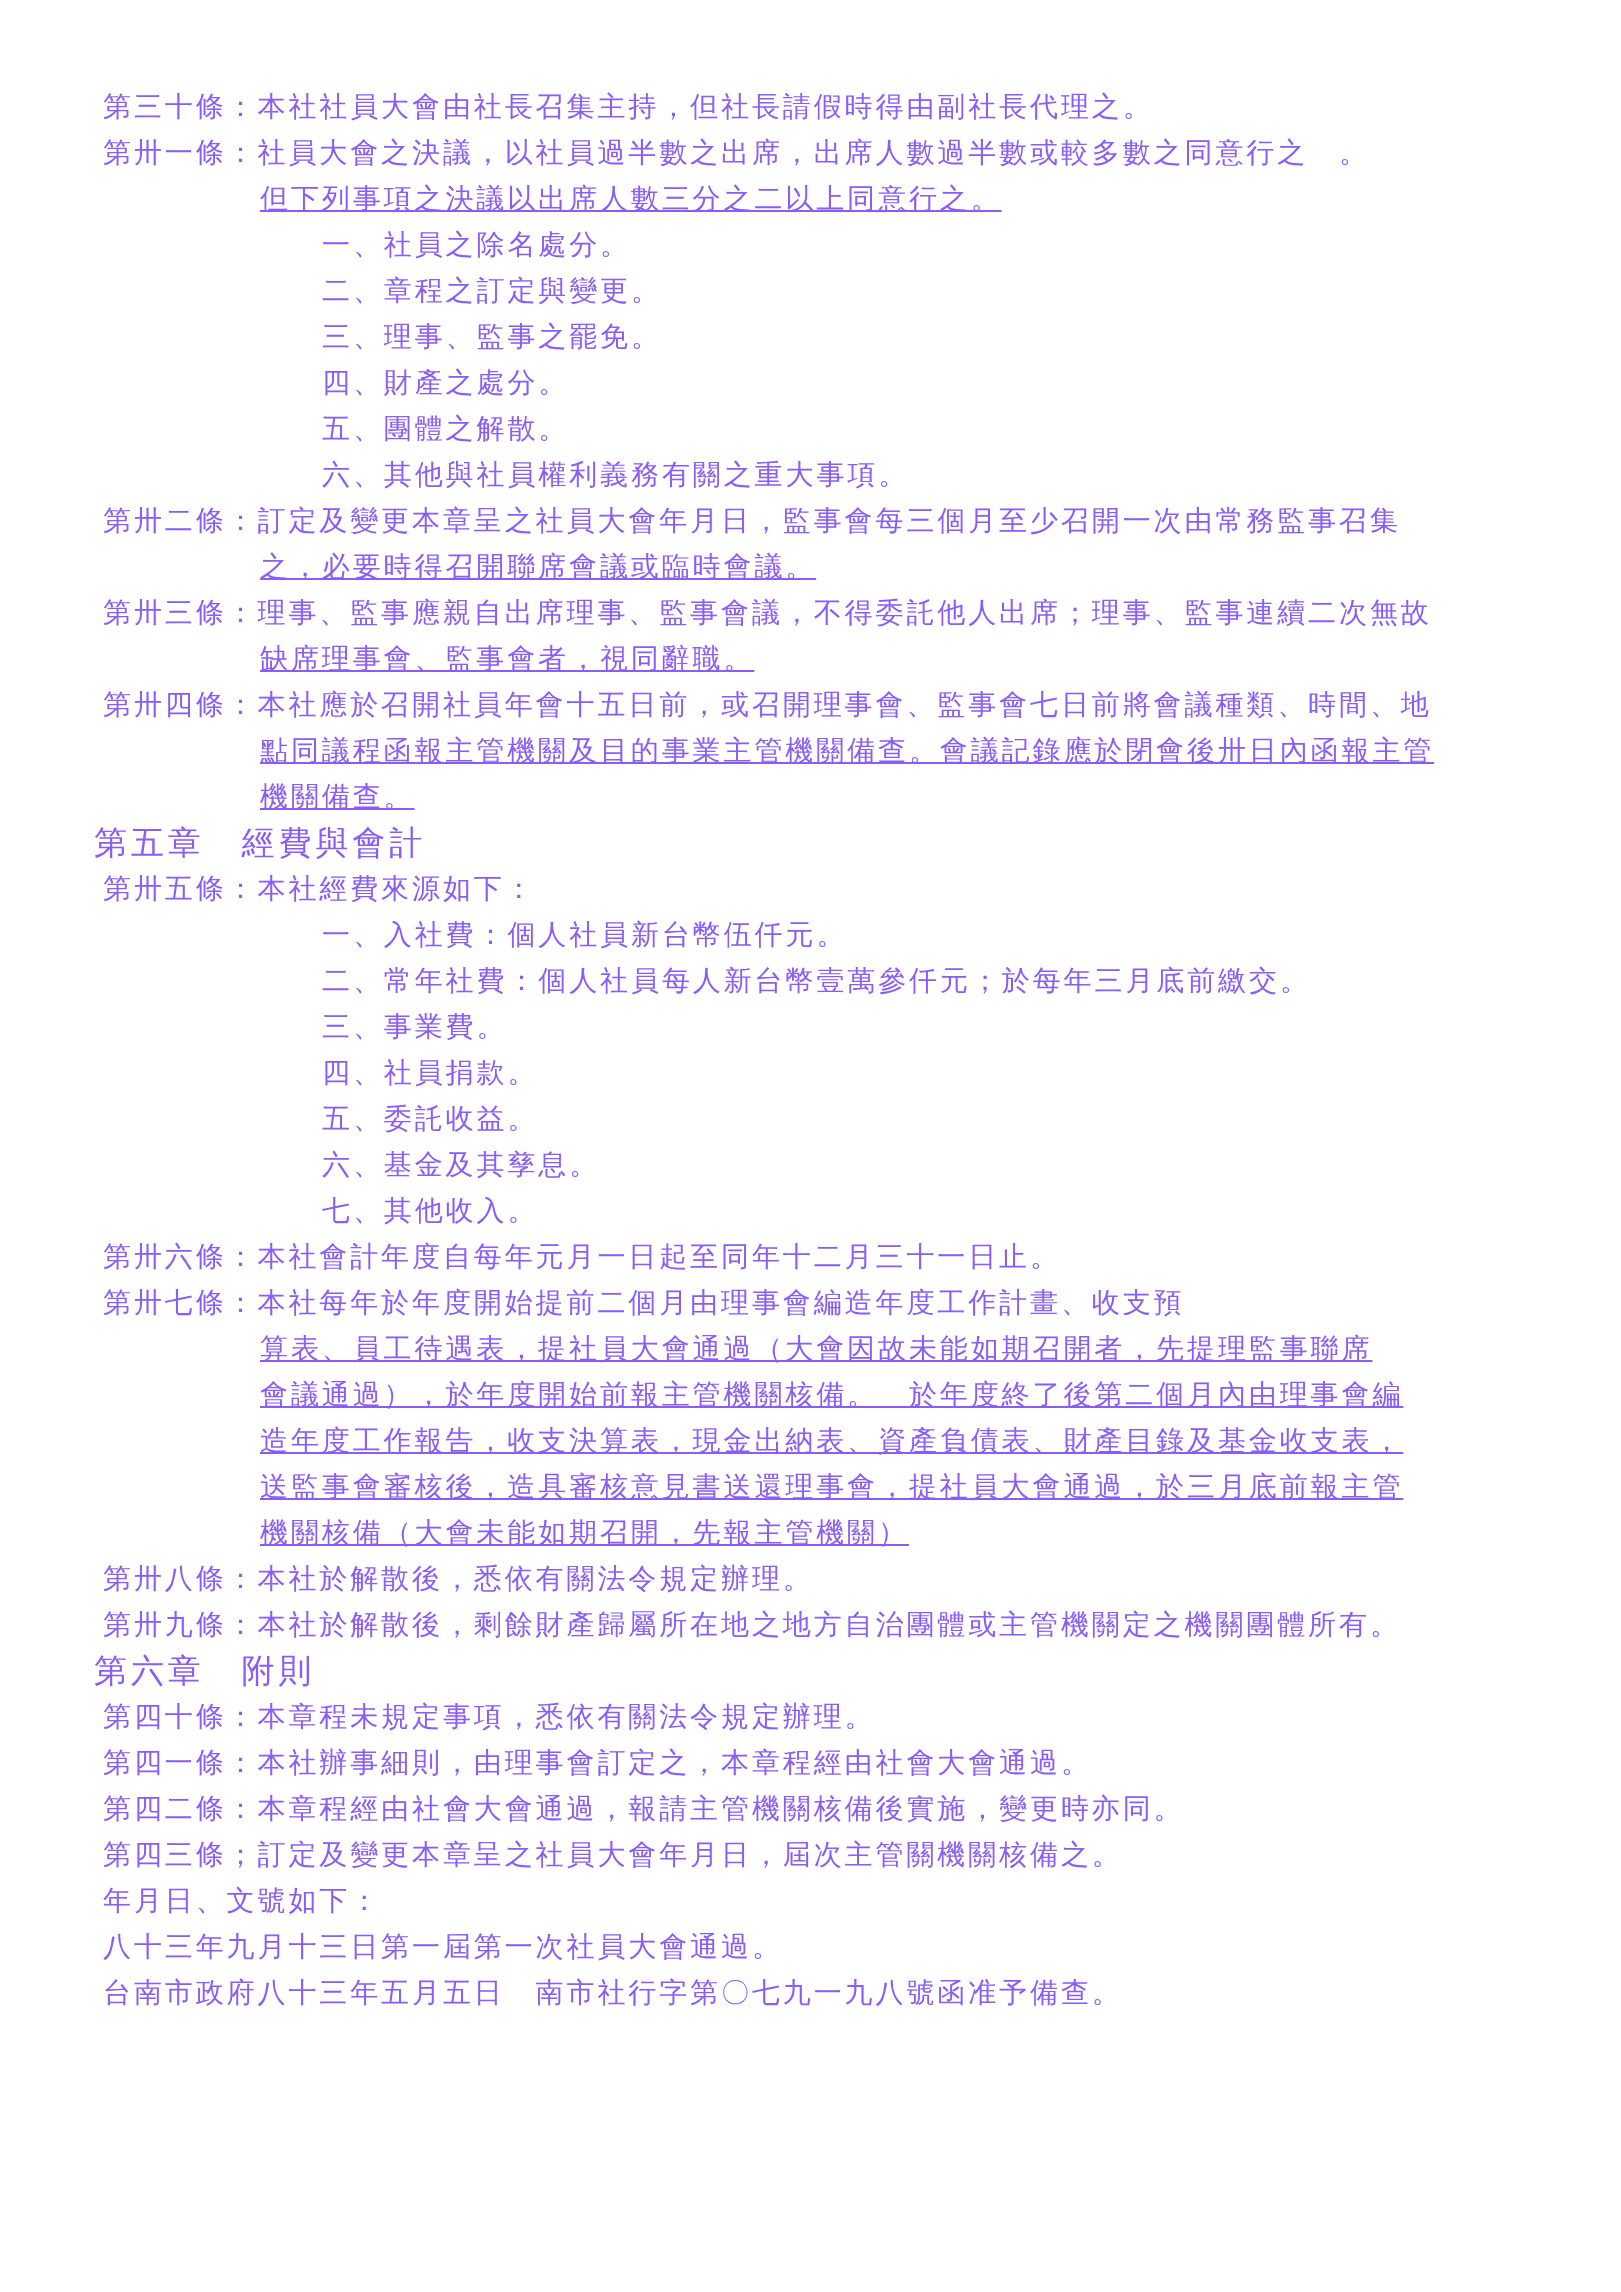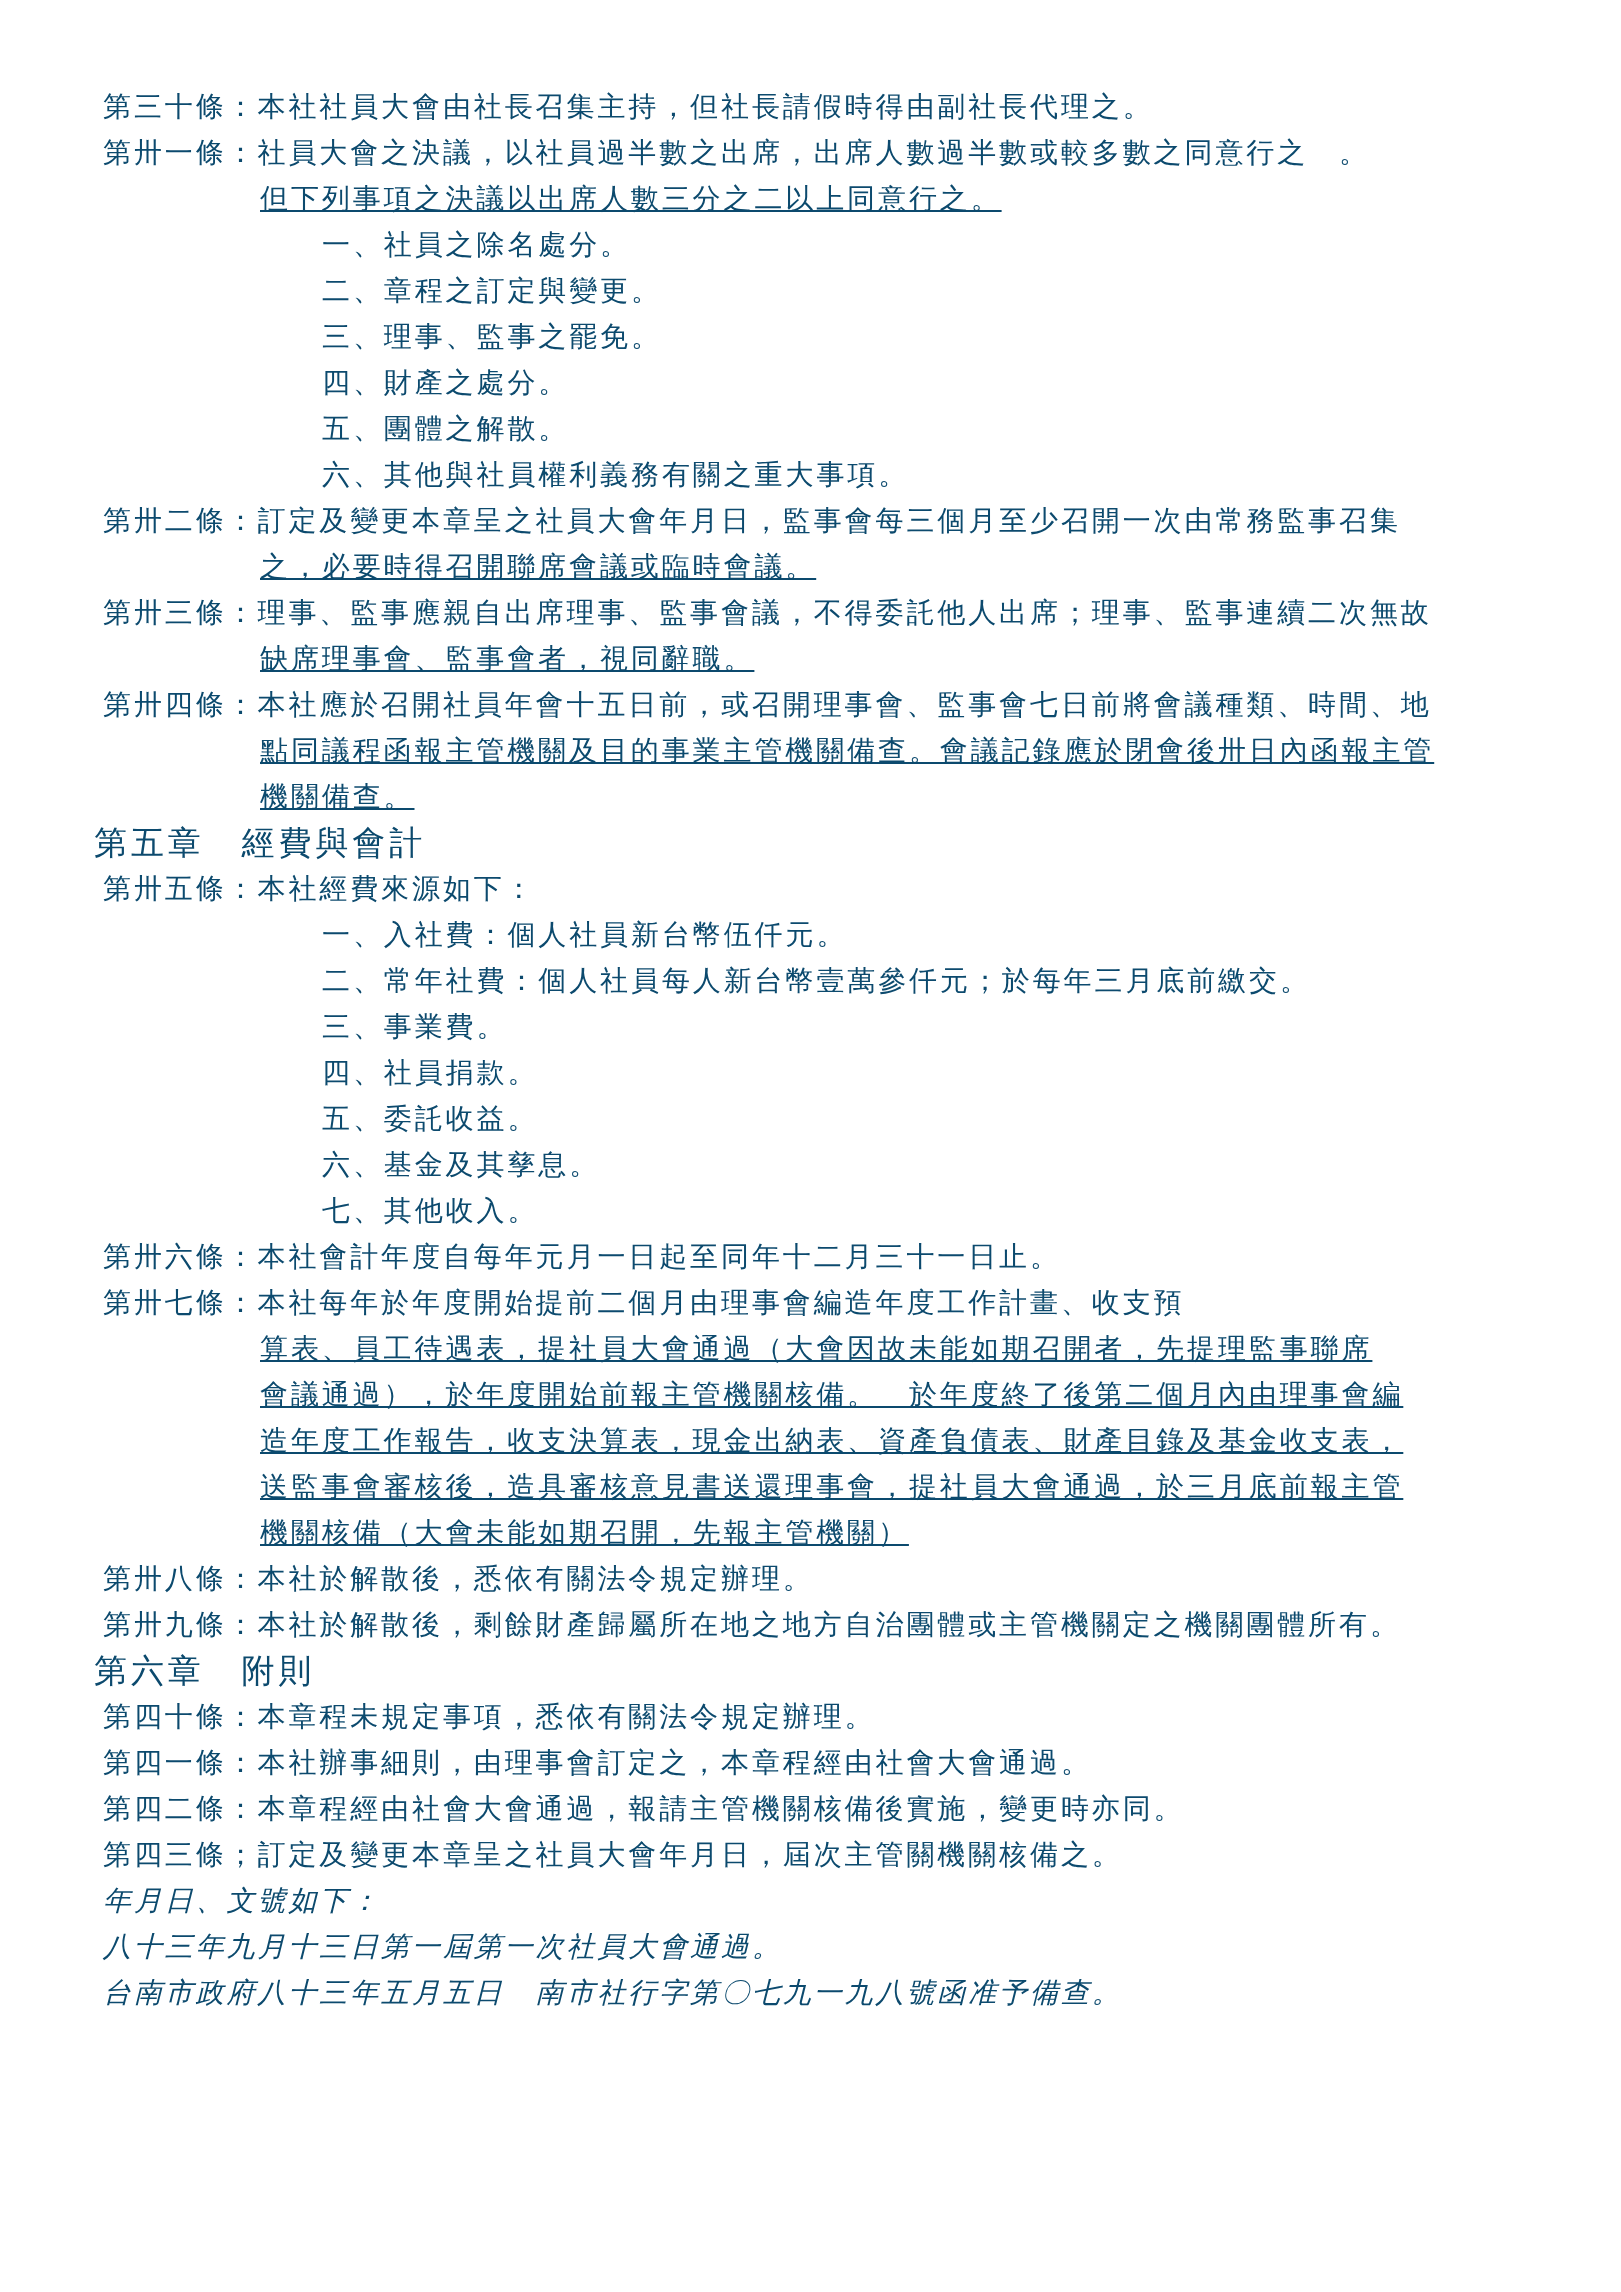--- a/index.html
+++ b/index.html
@@ -23,24 +23,24 @@
     height: 2293px;
     background: #ffffff;
     padding-top: 84px;
     box-sizing: border-box;
   }
   .line {
     font-size: 28px;
     line-height: 46px;
     letter-spacing: 2.9px;
     white-space: pre;
-    color: #0c4a6e;
+    color: #8b5cf6;
   }
   .line.article { margin-left: 103px; }
-  .line.plain   { margin-left: 103px; font-style: italic; }
+  .line.plain   { margin-left: 103px; }
   .line.cont    { margin-left: 260px; text-decoration: underline; }
   .line.item    { margin-left: 322px; }
   .line.chapter {
     margin-left: 94px;
     font-size: 33px;
     line-height: 46px;
     letter-spacing: 3.9px;
   }
 </style>
 </head>

